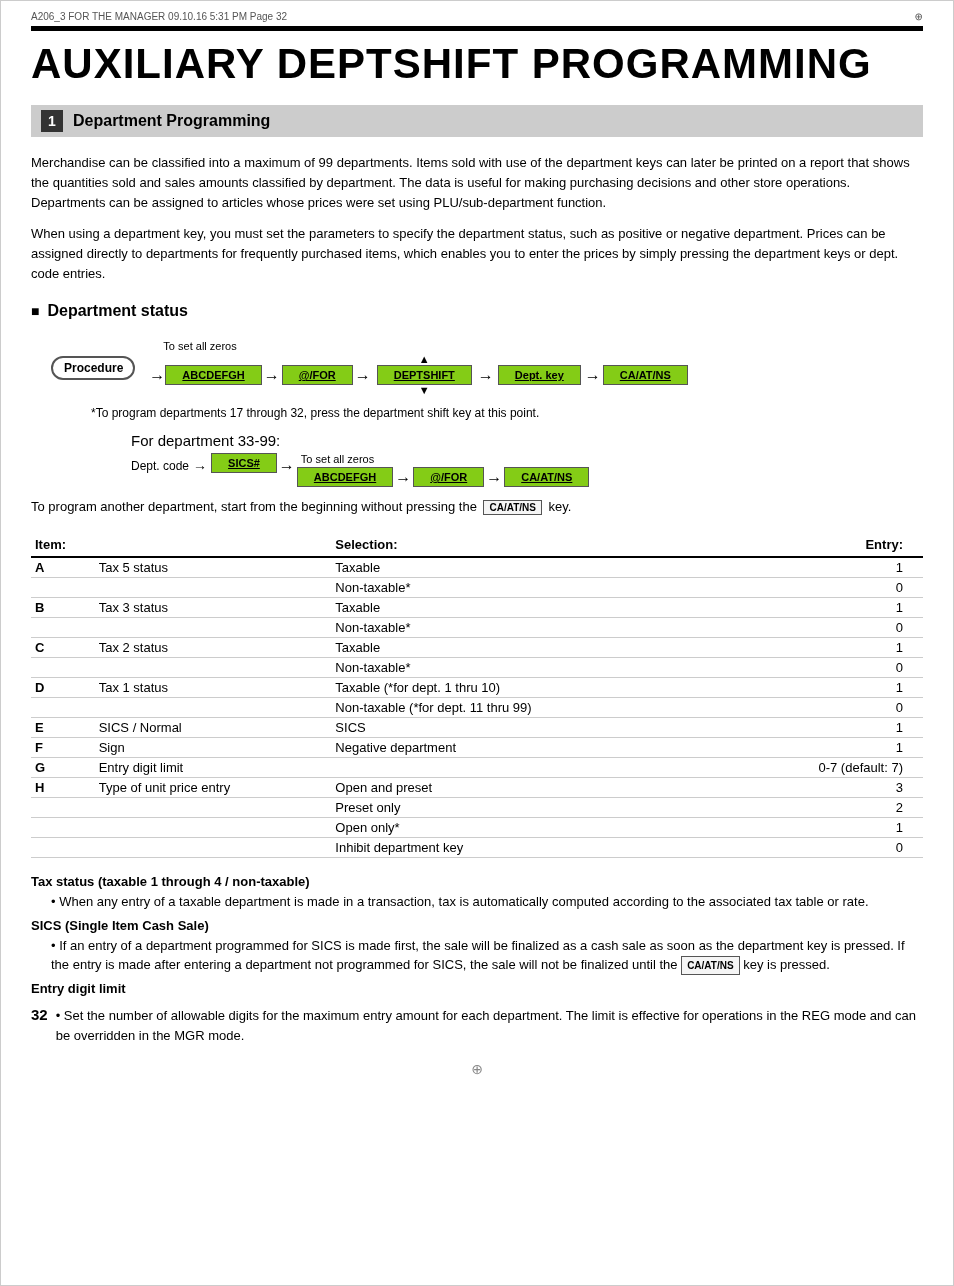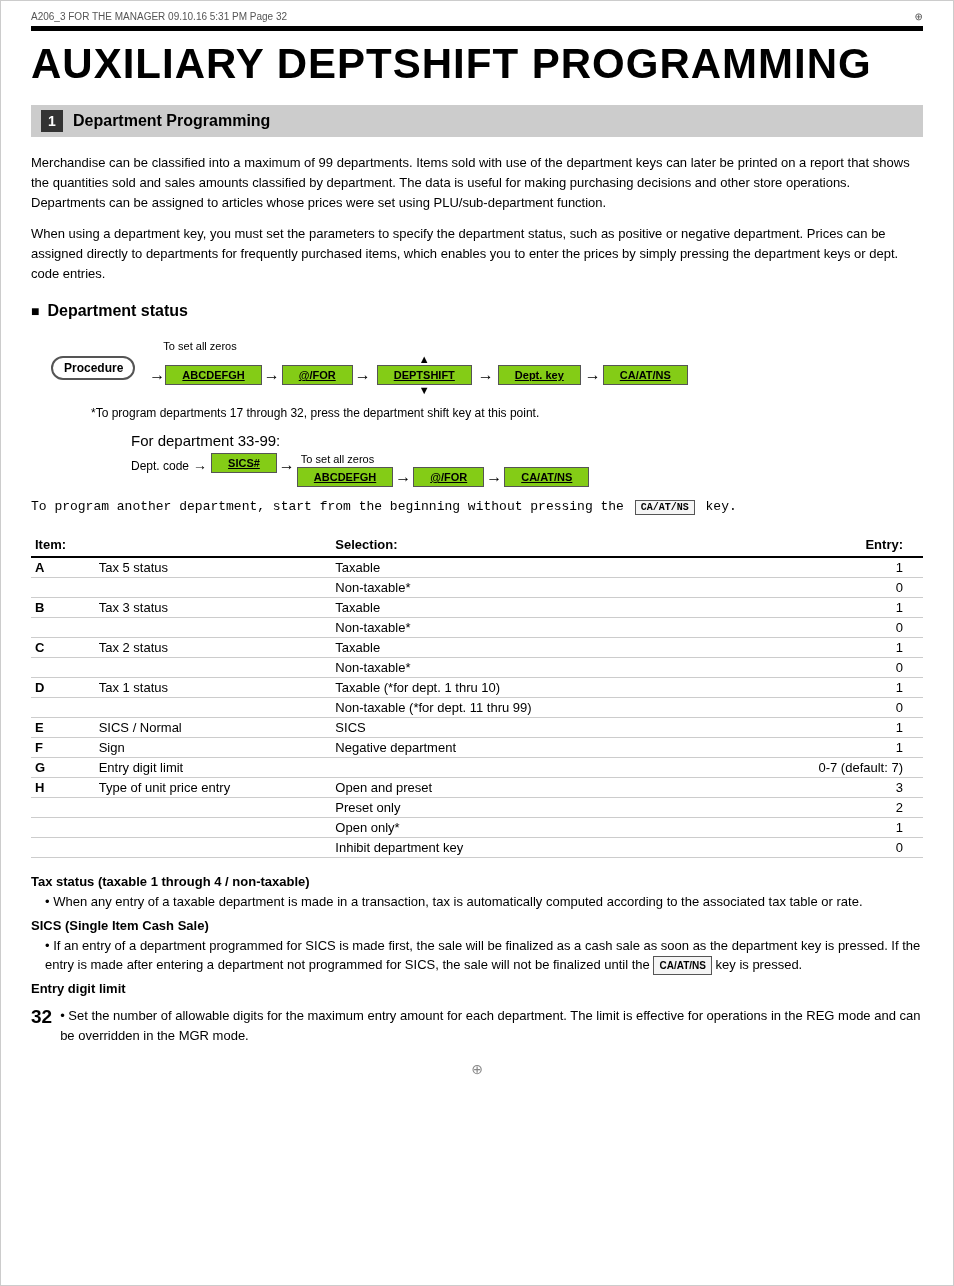--- a/index.html
+++ b/index.html
@@ -178,29 +178,29 @@
     
     .notes-section {
       margin-top: 14px;
     }
     .notes-title {
       font-weight: bold;
       font-size: 13px;
       margin-bottom: 3px;
     }
     .notes-item {
-      margin-left: 14px;
+      margin-left: 20px;
       margin-bottom: 4px;
       font-size: 13px;
       line-height: 1.5;
     }
 
     .page-number {
       font-weight: bold;
-      font-size: 19px;
+      font-size: 15px;
     }
 
     .bottom-row {
       display: flex;
       align-items: flex-start;
       margin-top: 10px;
       gap: 8px;
     }
 
     .ca-at-ns-small {
@@ -301,21 +301,21 @@
                 <div class="key-box">@/FOR</div>
                 <span class="arrow-line" style="margin:0 2px;">→</span>
                 <div class="key-box">CA/AT/NS</div>
               </div>
             </div>
           </div>
         </div>
       </div>
     </div>
 
-    <div style="margin-top:11px; font-size:13px;font-family:Liberation Mono, monospace;">
+    <div style="margin-top:11px; font-size:13px;">
       <span>To program another department, start from the beginning without pressing the</span>
       <span class="ca-at-ns-small" style="margin: 0 3px;">CA/AT/NS</span>
       <span>key.</span>
     </div>
 
   </div>
 
   <table class="data-table">
     <thead>
       <tr>

